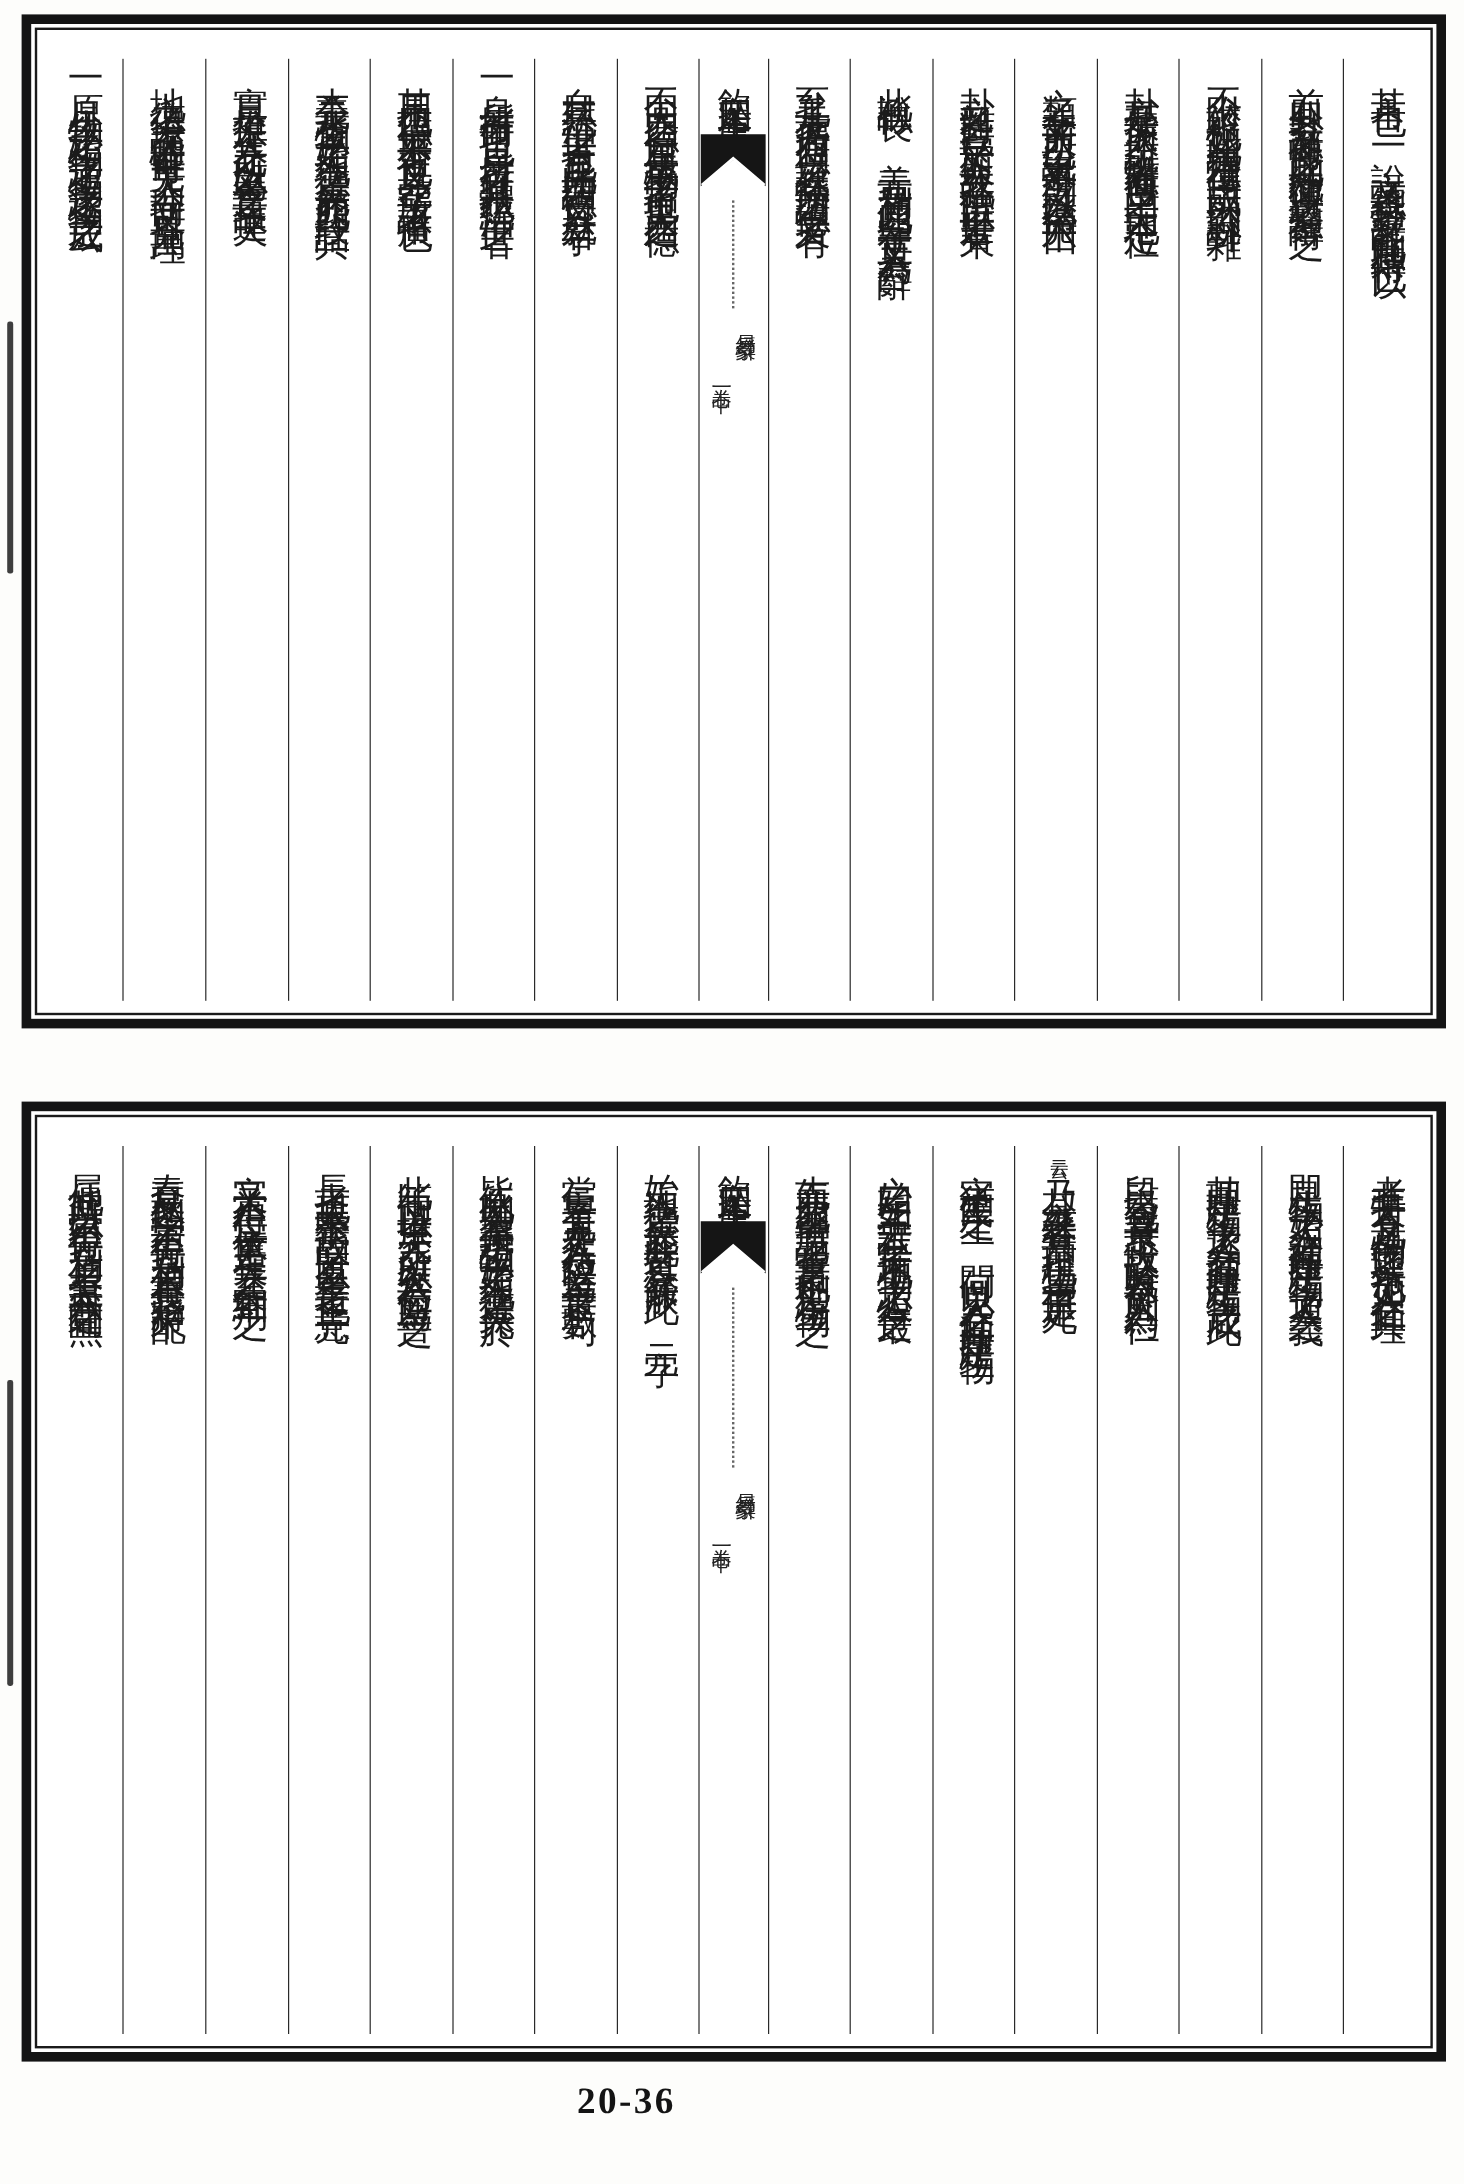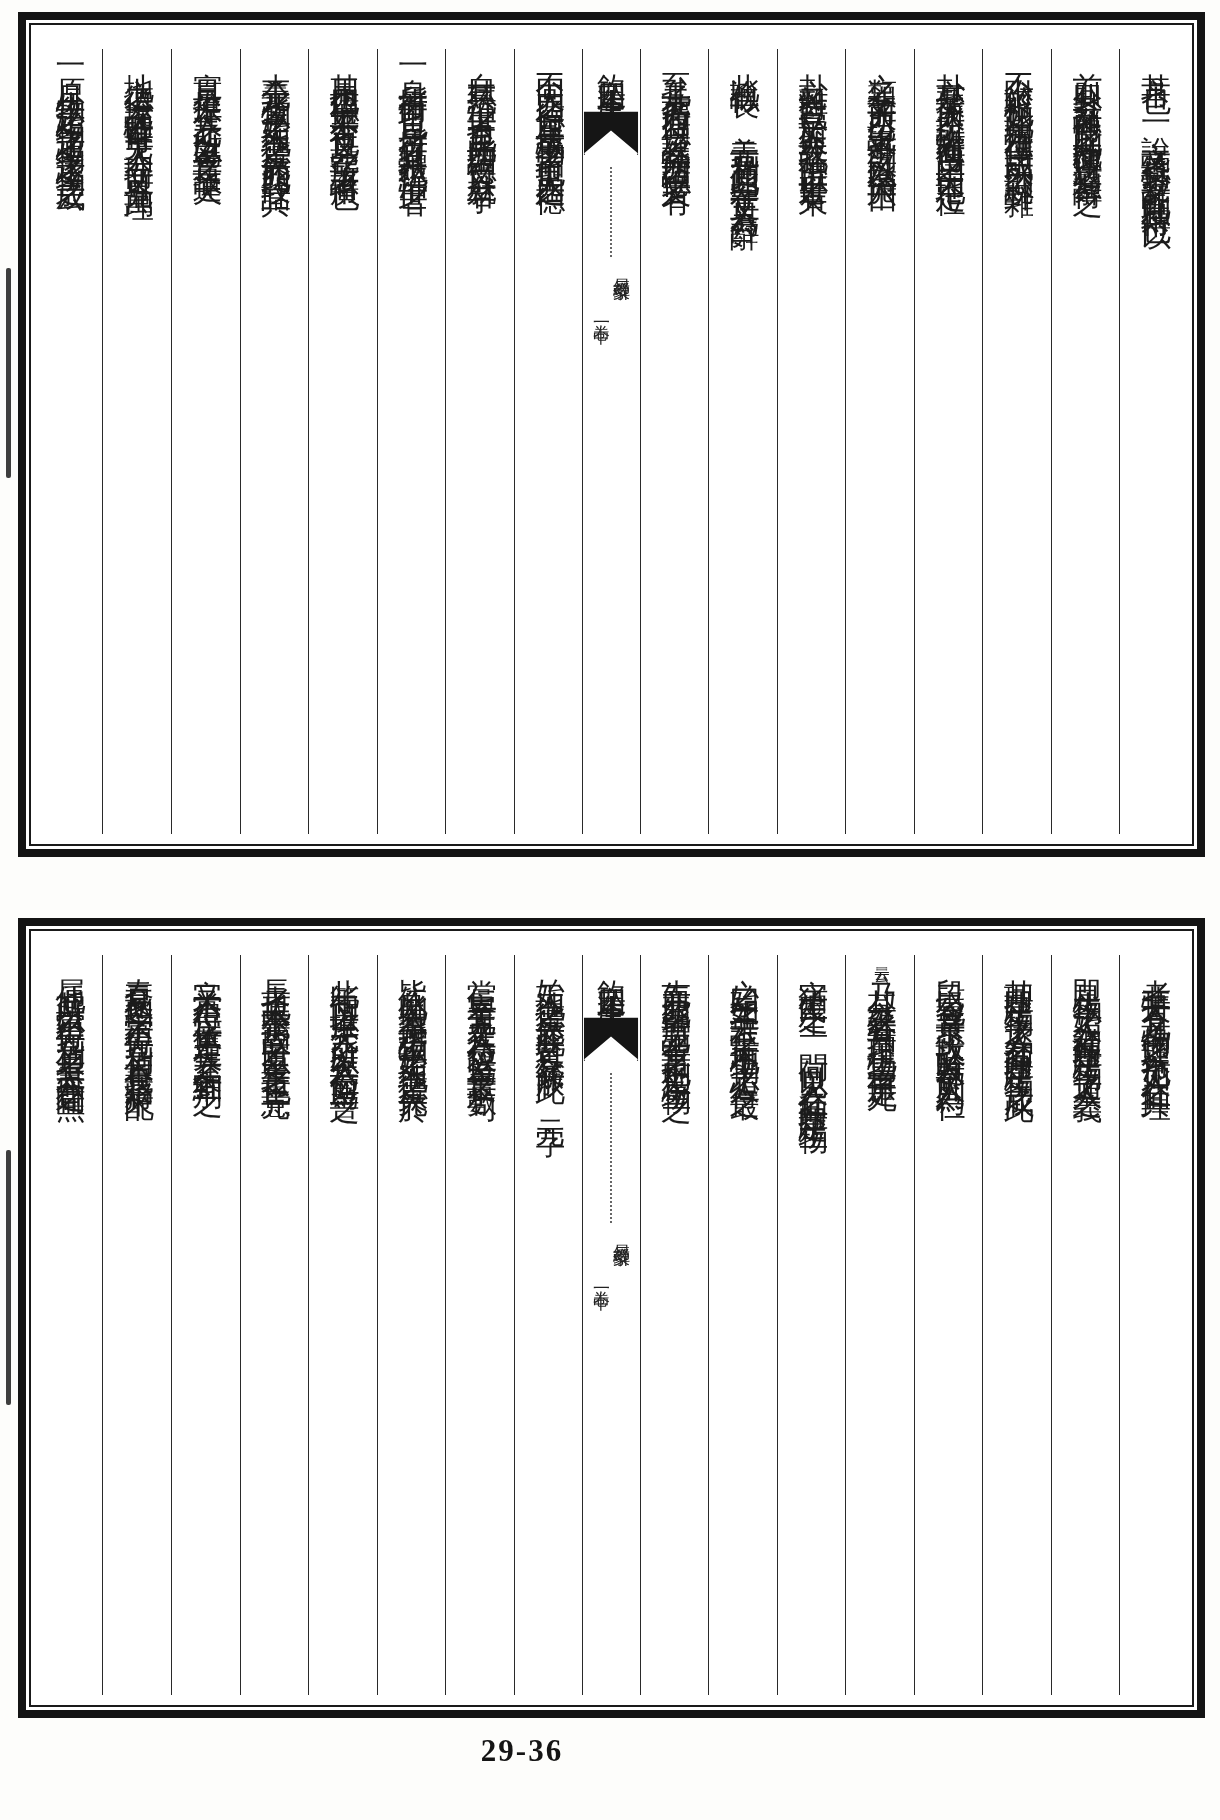--- a/index.html
+++ b/index.html
@@ -224,15 +224,15 @@
         <div class="col"><span>春夏秋冬四字當不得元亨利貞本義只是將來配</span></div>
         <div class="col"><span>属他其所以當不得元亨利貞者盖盡六合之間無</span></div>
 
       </div>
     </div>
   </section>
 
   <div class="streak streak-1"></div>
   <div class="streak streak-2"></div>
 
-  <div class="sheet-footer">29-36</div>
+  <div class="sheet-footer">20-36</div>
 
 </div>
 
 </body></html>

